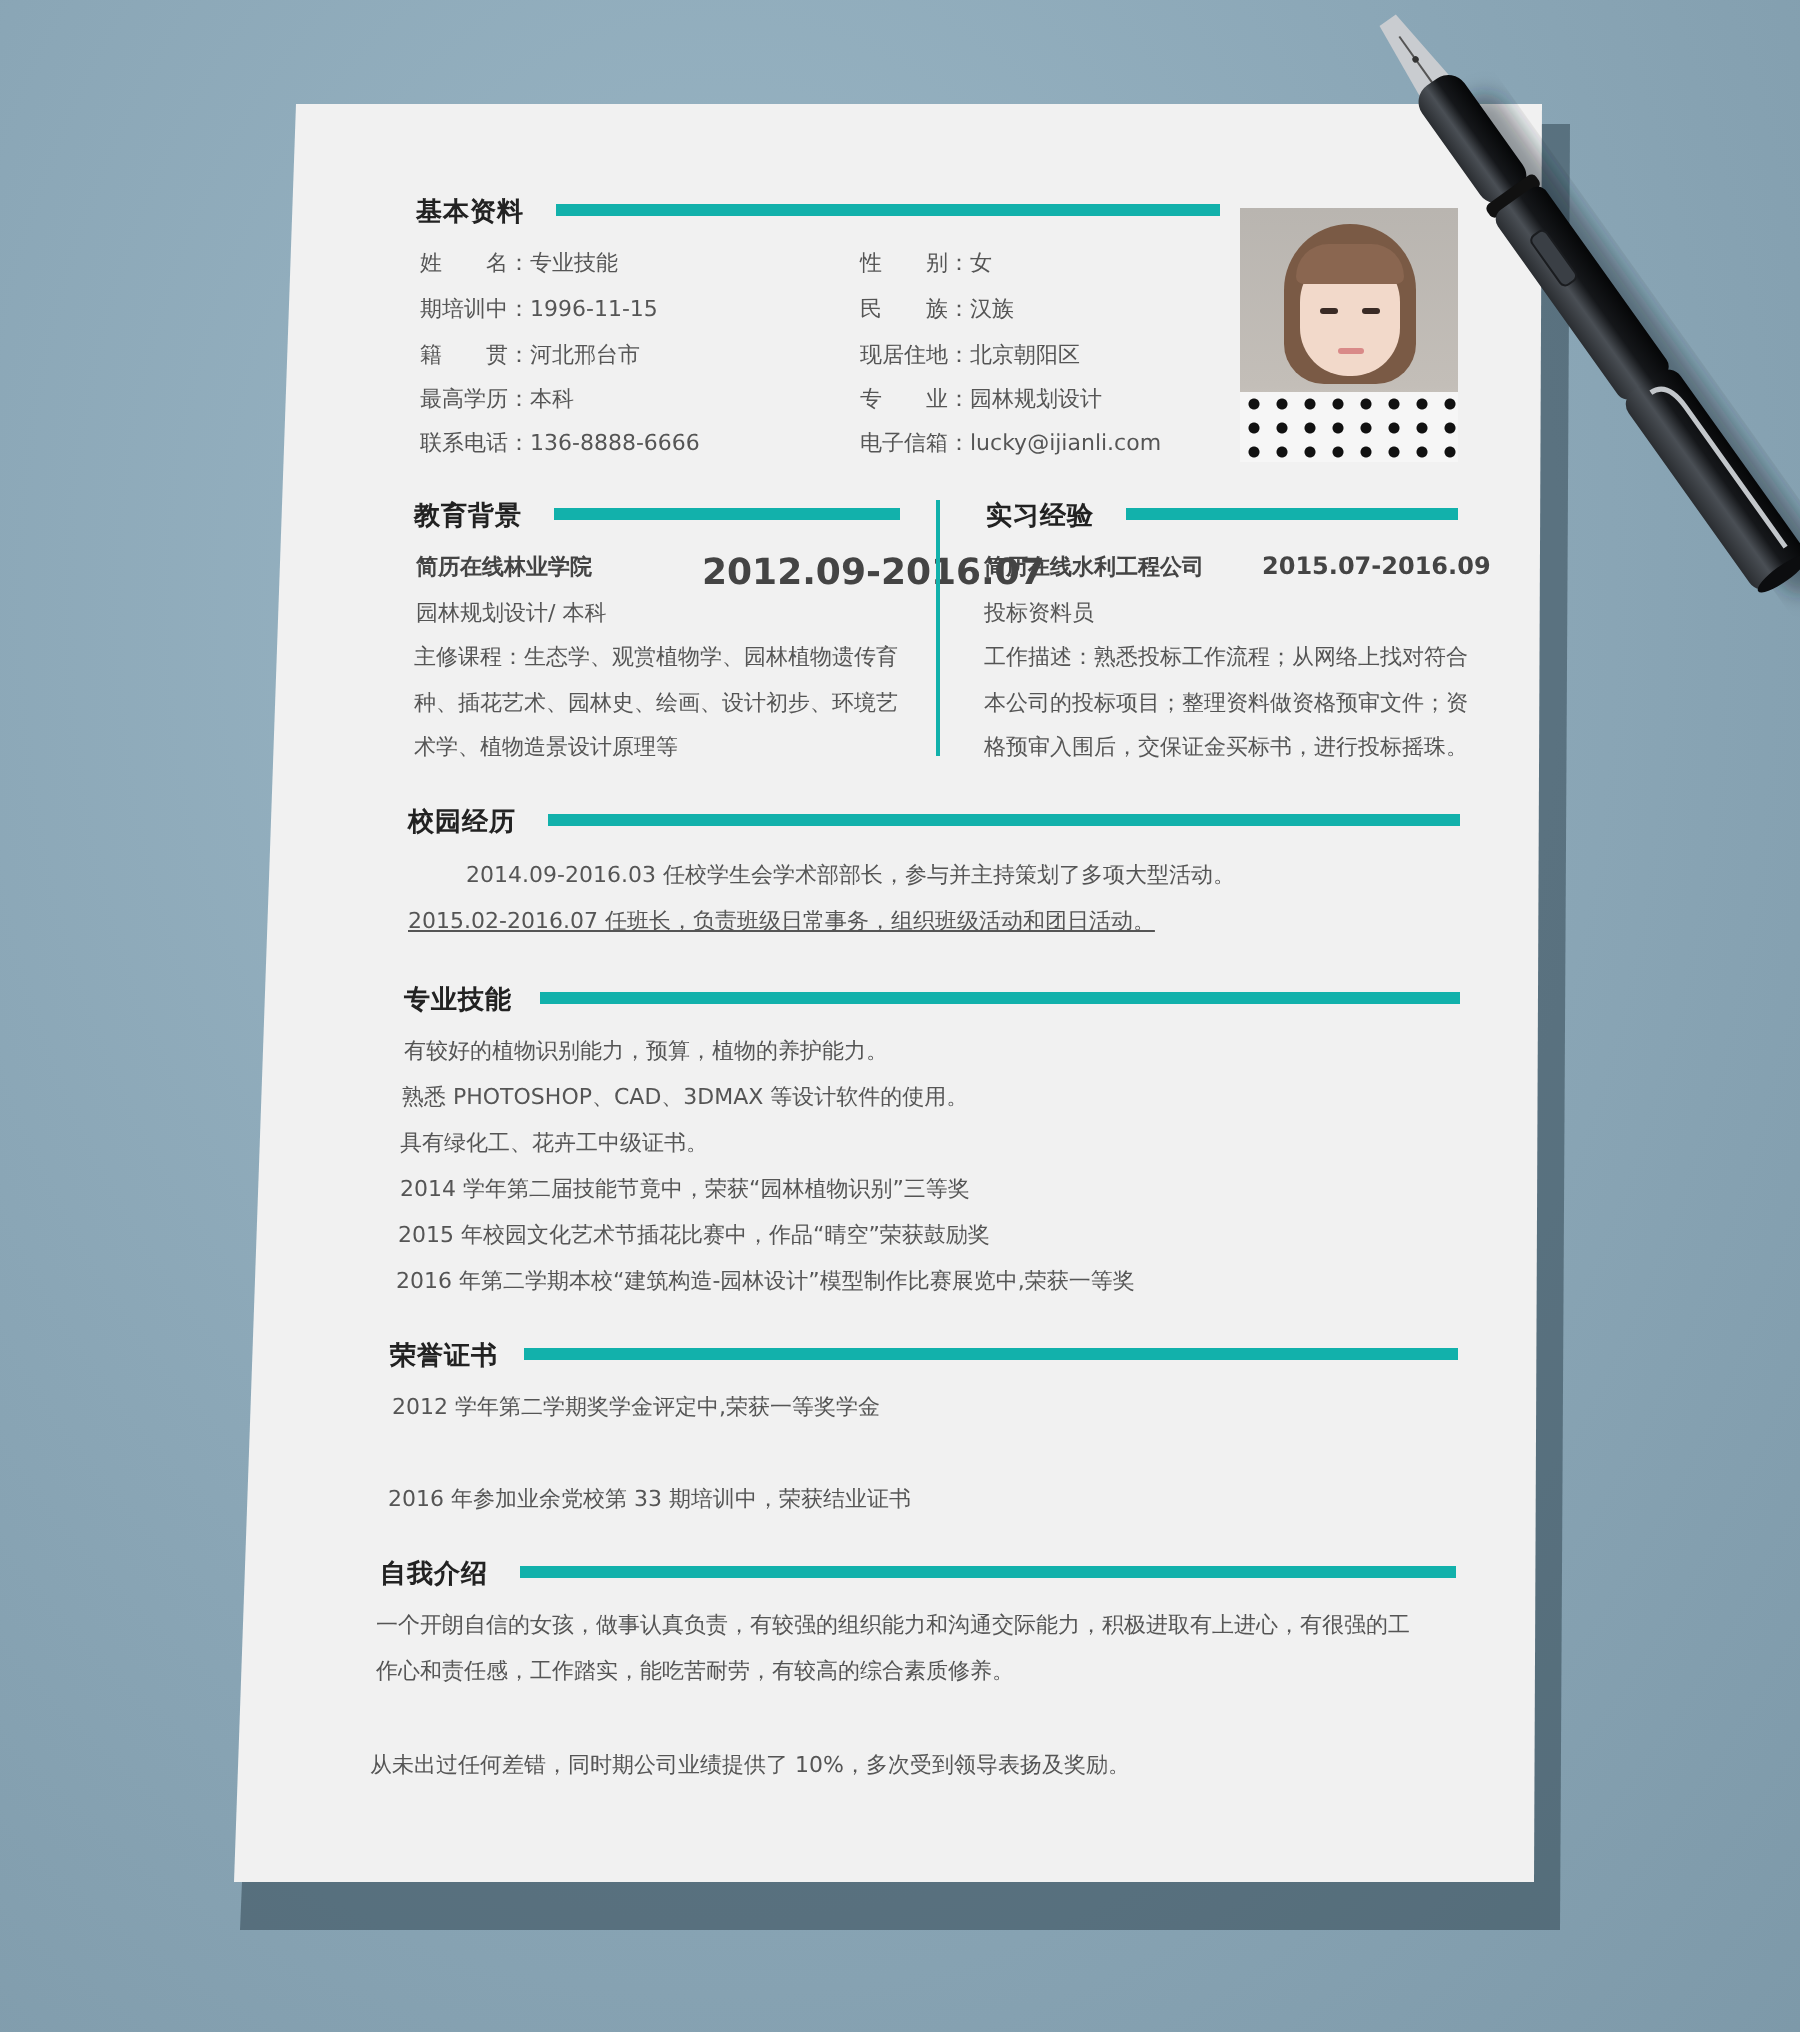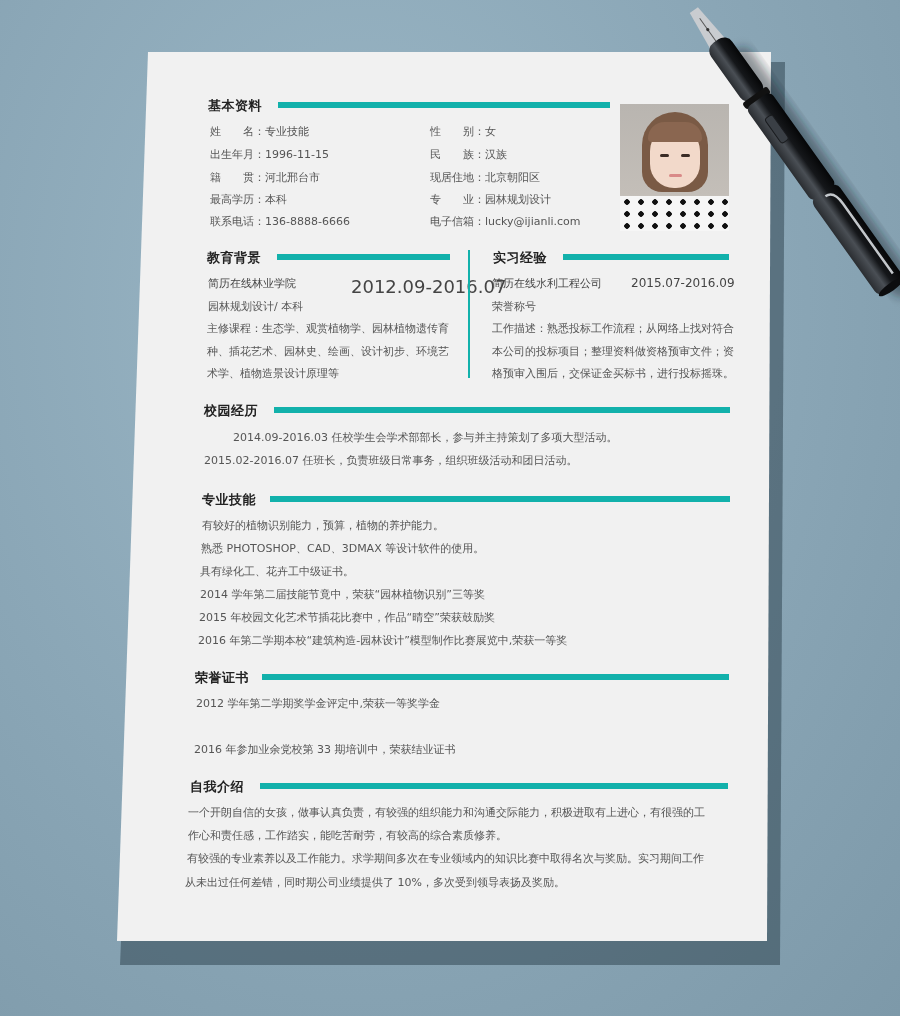--- a/index.html
+++ b/index.html
@@ -16,21 +16,21 @@
   }
   .paper {
     position:absolute; left:0; top:0; width:900px; height:1016px;
     clip-path: polygon(148px 52px, 771px 52px, 767px 941px, 117px 941px);
     background:#f1f1f1;
   }
   .content { position:absolute; left:12px; top:0; width:900px; height:1016px; color:#555;text-align:center; }
   .sec-title { position:absolute; font-size:13px; font-weight:bold; color:#222; letter-spacing:0.5px; }
   .bar { position:absolute; height:6px; background:#12b1ab; }
   .line { position:absolute; font-size:11px; color:#555; white-space:nowrap; }
-  .line.bold { font-weight:normal; color:#444; }
+  .line.bold { font-weight:bold; color:#444; }
   .photo {
     position:absolute; left:608px; top:104px; width:109px; height:127px;
     background: linear-gradient(180deg,#b9b5b0 0%, #c3beb8 70%, #d8d4cf 100%);
     overflow:hidden;
   }
   .photo .hair { position:absolute; left:22px; top:8px; width:66px; height:80px; border-radius:33px 33px 20px 20px; background:#7a5a45; }
   .photo .face { position:absolute; left:30px; top:22px; width:50px; height:62px; border-radius:25px 25px 24px 24px; background:#f2d9ca; }
   .photo .bangs { position:absolute; left:28px; top:18px; width:54px; height:20px; border-radius:27px 27px 6px 6px; background:#8a6650; }
   .photo .eye { position:absolute; top:50px; width:9px; height:3px; background:#3a2b25; border-radius:2px; }
   .photo .mouth { position:absolute; left:49px; top:70px; width:13px; height:3px; background:#d98a88; border-radius:2px; }
@@ -45,21 +45,21 @@
 
 <div class="paper-shadow"></div>
 <div class="paper"></div>
 
 <div class="content">
 
   <div class="sec-title" style="left:196px;top:97px;">基本资料</div>
   <div class="bar" style="left:266px;top:102px;width:332px;"></div>
 
   <div class="line kv" style="left:198px;top:124px;"><span>姓　　名</span><span>：</span><span>专业技能</span></div>
-  <div class="line kv" style="left:198px;top:147px;"><span>出生年月</span><span>：</span><span>1996-11-15</span></div>
+  <div class="line kv" style="left:198px;top:147px;"><span>期培训中</span><span>：</span><span>1996-11-15</span></div>
   <div class="line kv" style="left:198px;top:170px;"><span>籍　　贯</span><span>：</span><span>河北邢台市</span></div>
   <div class="line kv" style="left:198px;top:192px;"><span>最高学历</span><span>：</span><span>本科</span></div>
   <div class="line kv" style="left:198px;top:214px;"><span>联系电话</span><span>：</span><span>136-8888-6666</span></div>
 
   <div class="line kv" style="left:418px;top:124px;"><span>性　　别</span><span>：</span><span>女</span></div>
   <div class="line kv" style="left:418px;top:147px;"><span>民　　族</span><span>：</span><span>汉族</span></div>
   <div class="line kv" style="left:418px;top:170px;"><span>现居住地</span><span>：</span><span>北京朝阳区</span></div>
   <div class="line kv" style="left:418px;top:192px;"><span>专　　业</span><span>：</span><span>园林规划设计</span></div>
   <div class="line kv" style="left:418px;top:214px;"><span>电子信箱</span><span>：</span><span>lucky@ijianli.com</span></div>
 
@@ -81,49 +81,48 @@
   <div class="line" style="left:195px;top:321px;">主修课程：生态学、观赏植物学、园林植物遗传育</div>
   <div class="line" style="left:195px;top:344px;">种、插花艺术、园林史、绘画、设计初步、环境艺</div>
   <div class="line" style="left:195px;top:366px;">术学、植物造景设计原理等</div>
 
   <div class="divider"></div>
 
   <div class="sec-title" style="left:481px;top:249px;">实习经验</div>
   <div class="bar" style="left:551px;top:254px;width:166px;"></div>
   <div class="line bold" style="left:480px;top:276px;">简历在线水利工程公司</div>
   <div class="line bold" style="left:619px;top:276px;font-size:12px;">2015.07-2016.09</div>
-  <div class="line" style="left:480px;top:299px;">荣誉称号</div>
+  <div class="line" style="left:480px;top:299px;">投标资料员</div>
   <div class="line" style="left:480px;top:321px;">工作描述：熟悉投标工作流程；从网络上找对符合</div>
   <div class="line" style="left:480px;top:344px;">本公司的投标项目；整理资料做资格预审文件；资</div>
   <div class="line" style="left:480px;top:366px;">格预审入围后，交保证金买标书，进行投标摇珠。</div>
 
   <div class="sec-title" style="left:192px;top:402px;">校园经历</div>
   <div class="bar" style="left:262px;top:407px;width:456px;"></div>
   <div class="line" style="left:193px;top:430px;margin-left:28px;">2014.09-2016.03  任校学生会学术部部长，参与并主持策划了多项大型活动。</div>
-  <div class="line" style="left:192px;top:453px;">2015.02-2016.07  任班长，负责班级日常事务，组织班级活动和团日活动。</div>
+  <div class="line" style="left:192px;top:453px;text-decoration:underline;">2015.02-2016.07  任班长，负责班级日常事务，组织班级活动和团日活动。</div>
 
   <div class="sec-title" style="left:190px;top:491px;">专业技能</div>
   <div class="bar" style="left:258px;top:496px;width:460px;"></div>
   <div class="line" style="left:190px;top:518px;">有较好的植物识别能力，预算，植物的养护能力。</div>
   <div class="line" style="left:189px;top:541px;">熟悉 PHOTOSHOP、CAD、3DMAX 等设计软件的使用。</div>
   <div class="line" style="left:188px;top:564px;">具有绿化工、花卉工中级证书。</div>
   <div class="line" style="left:188px;top:587px;">2014 学年第二届技能节竟中，荣获“园林植物识别”三等奖</div>
   <div class="line" style="left:187px;top:610px;">2015 年校园文化艺术节插花比赛中，作品“晴空”荣获鼓励奖</div>
   <div class="line" style="left:186px;top:633px;">2016 年第二学期本校“建筑构造-园林设计”模型制作比赛展览中,荣获一等奖</div>
 
   <div class="sec-title" style="left:183px;top:669px;">荣誉证书</div>
   <div class="bar" style="left:250px;top:674px;width:467px;"></div>
   <div class="line" style="left:184px;top:696px;">2012 学年第二学期奖学金评定中,荣获一等奖学金</div>
   <div class="line" style="left:182px;top:742px;">2016 年参加业余党校第 33 期培训中，荣获结业证书</div>
 
   <div class="sec-title" style="left:178px;top:778px;">自我介绍</div>
   <div class="bar" style="left:248px;top:783px;width:468px;"></div>
   <div class="line" style="left:176px;top:828px;"> 作心和责任感，工作踏实，能吃苦耐劳，有较高的综合素质修养。</div>
   <div class="line" style="left:176px;top:805px;"> 一个开朗自信的女孩，做事认真负责，有较强的组织能力和沟通交际能力，积极进取有上进心，有很强的工</div>
-  <div class="line" style="left:175px;top:851px;">有较强的专业素养以及工作能力。求学期间多次在专业领域内的知识比赛中取得名次与奖励。实习期间工作</div>
   <div class="line" style="left:173px;top:875px;">从未出过任何差错，同时期公司业绩提供了 10%，多次受到领导表扬及奖励。</div>
 </div>
 
 <svg class="pen" viewBox="0 0 900 1016" xmlns="http://www.w3.org/2000/svg">
   <defs>
     <linearGradient id="penBody" x1="0" y1="0" x2="1" y2="0">
       <stop offset="0" stop-color="#2a2d31"></stop>
       <stop offset="0.35" stop-color="#4a4f55"></stop>
       <stop offset="0.6" stop-color="#15171a"></stop>
       <stop offset="1" stop-color="#050607"></stop>

